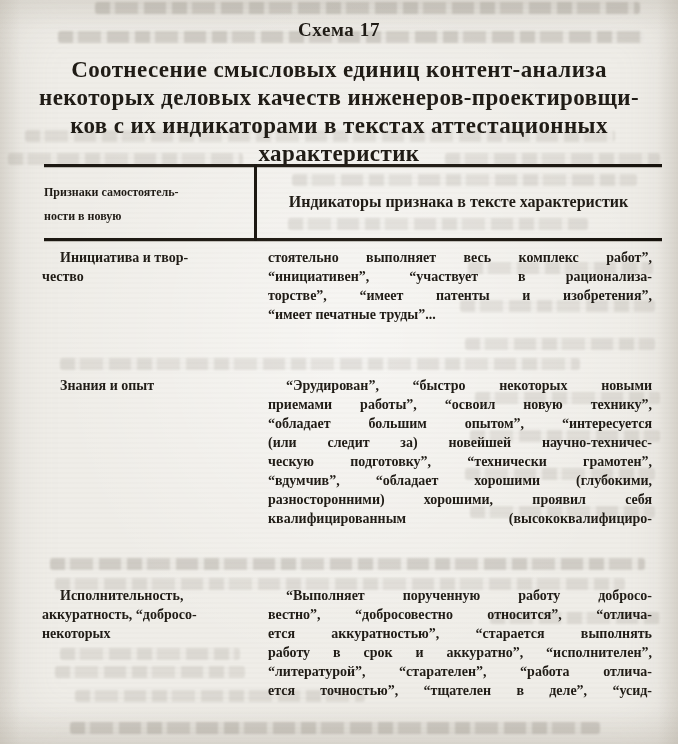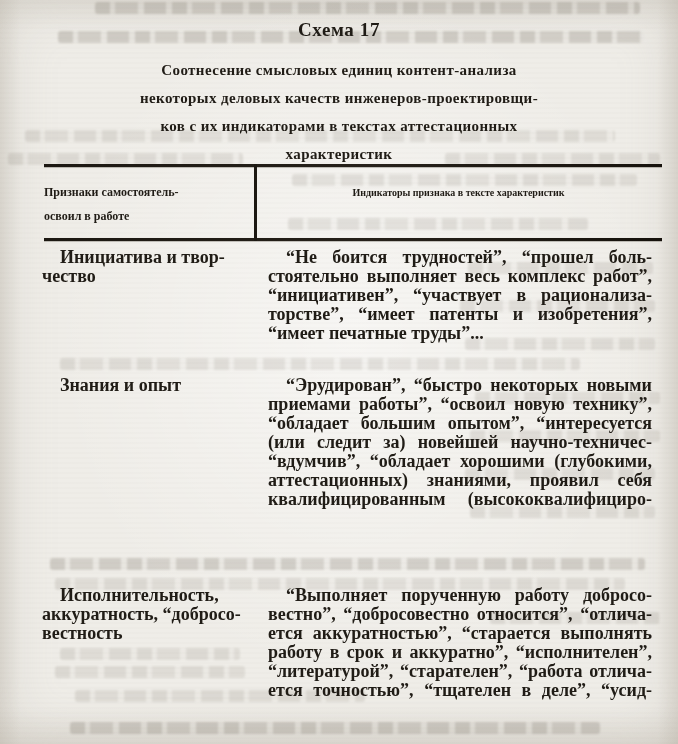--- a/index.html
+++ b/index.html
@@ -19,48 +19,48 @@
     font-weight: 700;
     color: #201c16;
   }
   
   .scheme-label {
     position:absolute; top:16px; left:0; width:678px;
     text-align:center; font-size:19px; line-height:28px; letter-spacing:0.6px;
   }
   .title-block {
     position:absolute; top:56px; left:0; width:678px;
-    text-align:center; font-size:15px; line-height:28px; letter-spacing:0.4px;
+    text-align:center; font-size:23px; line-height:28px; letter-spacing:0.4px;
   }
   
   .rule-h {
     position:absolute; height:3px;
     background: linear-gradient(90deg,#1c1812, #26211a 55%, #16120c);
     box-shadow: 0 1px 0 rgba(40,35,25,0.25);
   }
   .rule-top { left:44px; top:164px; width:618px; }
   .rule-hdr { left:44px; top:238px; width:618px; }
   .vdiv {
     position:absolute; left:254px; top:164px; width:3px; height:77px;
     background:#1c1812;
   }
   
   .hdr-col1 {
     position:absolute; left:44px; top:180px; width:210px;
     text-align:left; font-size:12px; line-height:24px;
   }
   .hdr-col2 {
-    position:absolute; left:257px; top:182px; width:403px;
-    text-align:center; font-size:10px; line-height:22px;
+    position:absolute; left:257px; top:191px; width:403px;
+    text-align:center; font-size:16px; line-height:22px;
   }
   
   .row { position:absolute; left:0; width:678px; }
   .cell-left  { position:absolute; left:42px;  top:0; width:212px; }
   .cell-right { position:absolute; left:268px; top:0; width:384px; }
-  .lln, .rln { font-size:18px; line-height:19px; }
+  .lln, .rln { font-size:14px; line-height:19px; }
   .lln { white-space:nowrap; }
   .ind { text-indent:18px; }
   .just { text-align:justify; text-align-last:justify; }
   
   .bleed {
     position:absolute; height:12px; border-radius:3px;
     background: repeating-linear-gradient(90deg,
       rgba(112,104,92,0.50) 0 15px, rgba(112,104,92,0.10) 15px 20px,
       rgba(112,104,92,0.42) 20px 43px, rgba(112,104,92,0.08) 43px 49px,
       rgba(112,104,92,0.48) 49px 71px, rgba(112,104,92,0.10) 71px 77px);
@@ -105,57 +105,57 @@
     <div>ков с их индикаторами в текстах аттестационных</div>
     <div>характеристик</div>
   </div>
 
   <div class="rule-h rule-top"></div>
   <div class="rule-h rule-hdr"></div>
   <div class="vdiv"></div>
 
   <div class="hdr-col1">
     <div>Признаки самостоятель-</div>
-    <div>освоил в работе</div>
+    <div>ности в новую</div>
   </div>
   <div class="hdr-col2">Индикаторы признака в тексте характеристик</div>
 
   <div id="table-body">
       <div class="row" style="top: 248px;">
         <div class="cell-left">
           <div class="lln ind">Инициатива и твор-</div>
           <div class="lln">чество</div>
         </div>
         <div class="cell-right">
-          <div class="rln ind just">“Не боится трудностей”, “прошел боль-</div>
           <div class="rln just">стоятельно выполняет весь комплекс работ”,</div>
           <div class="rln just">“инициативен”, “участвует в рационализа-</div>
           <div class="rln just">торстве”, “имеет патенты и изобретения”,</div>
           <div class="rln">“имеет печатные труды”...</div>
         </div>
       </div>
       <div class="row" style="top: 376px;">
         <div class="cell-left">
           <div class="lln ind">Знания и опыт</div>
         </div>
         <div class="cell-right">
           <div class="rln ind just">“Эрудирован”, “быстро некоторых новыми</div>
           <div class="rln just">приемами работы”, “освоил новую технику”,</div>
           <div class="rln just">“обладает большим опытом”, “интересуется</div>
           <div class="rln just">(или следит за) новейшей научно-техничес-</div>
+          <div class="rln just">ческую подготовку”, “технически грамотен”,</div>
           <div class="rln just">“вдумчив”, “обладает хорошими (глубокими,</div>
-          <div class="rln just">аттестационных) знаниями, проявил себя</div>
+          <div class="rln just">разносторонними) хорошими, проявил себя</div>
           <div class="rln just">квалифицированным (высококвалифициро-</div>
         </div>
       </div>
       <div class="row" style="top: 586px;">
         <div class="cell-left">
           <div class="lln ind">Исполнительность,</div>
           <div class="lln">аккуратность, “добросо-</div>
-          <div class="lln">вестность</div>
+          <div class="lln">некоторых</div>
         </div>
         <div class="cell-right">
           <div class="rln ind just">“Выполняет порученную работу добросо-</div>
           <div class="rln just">вестно”, “добросовестно относится”, “отлича-</div>
           <div class="rln just">ется аккуратностью”, “старается выполнять</div>
           <div class="rln just">работу в срок и аккуратно”, “исполнителен”,</div>
           <div class="rln just">“литературой”, “старателен”, “работа отлича-</div>
           <div class="rln just">ется точностью”, “тщателен в деле”, “усид-</div>
         </div>
       </div>

